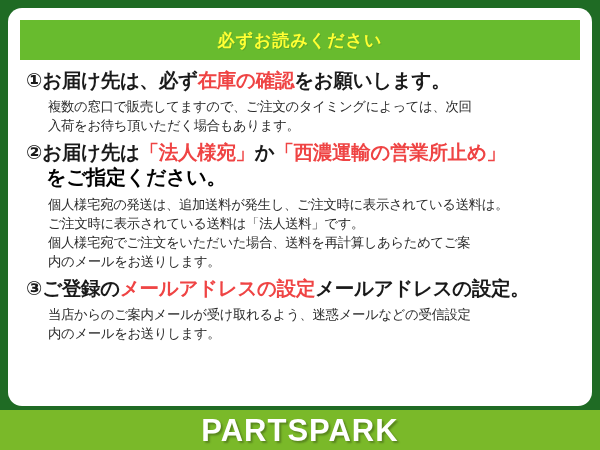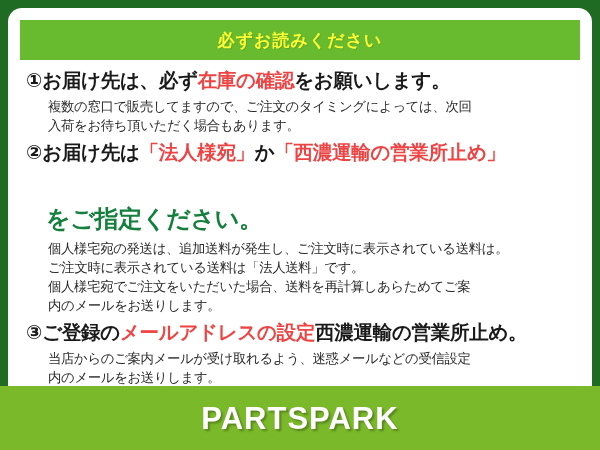--- a/index.html
+++ b/index.html
@@ -70,28 +70,27 @@
     font-weight: bold;
     line-height: 1.28;
     letter-spacing: -0.3px;
     white-space: nowrap;
   }
   .item-heading .num {
     font-size: 19.5px;
     font-weight: bold;
   }
   .heading-line2 {
-    color: #15803d;
-    font-size: 24px;
+    color: #000000;
+    font-size: 20px;
     font-weight: bold;
     line-height: 1.28;
     letter-spacing: -0.3px;
     padding-left: 20px;
     white-space: nowrap;
-    margin-top: 39px;
   }
   .hl {                       
     color: #ef4444;
   }
   .item-sub {
     color: #2b2b2b;
     font-size: 13.4px;
     line-height: 1.42;
     letter-spacing: -0.35px;
     padding-left: 22px;
@@ -101,21 +100,21 @@
   .item-sub div {
     white-space: nowrap;
   }
 
   
   .footer-band {
     position: absolute;
     left: 0;
     bottom: 0;
     width: 600px;
-    height: 64px;
+    height: 40px;
     background: #7ab929;
     display: flex;
     align-items: center;
     justify-content: center;
   }
   .brand {
     color: #ffffff;
     font-size: 31px;
     font-weight: bold;
     letter-spacing: 1px;
@@ -154,21 +153,21 @@
         <div class="item-sub">
           <div>個人様宅宛の発送は、追加送料が発生し、ご注文時に表示されている送料は。</div>
           <div>ご注文時に表示されている送料は「法人送料」です。</div>
           <div>個人様宅宛でご注文をいただいた場合、送料を再計算しあらためてご案</div>
           <div>内のメールをお送りします。</div>
         </div>
       </div>
 
       <div class="item">
         <div class="item-heading">
-          <span class="num">③</span><span>ご登録の</span><span class="hl">メールアドレスの設定</span><span>西濃運輸の営業所止め。</span>
+          <span class="num">③</span><span>ご登録の</span><span class="hl">メールアドレスの設定</span><span>メールアドレスの設定。</span>
         </div>
         <div class="item-sub">
           <div>当店からのご案内メールが受け取れるよう、迷惑メールなどの受信設定</div>
           <div>内のメールをお送りします。</div>
         </div>
       </div>
 
     </div>
   </div>
 

